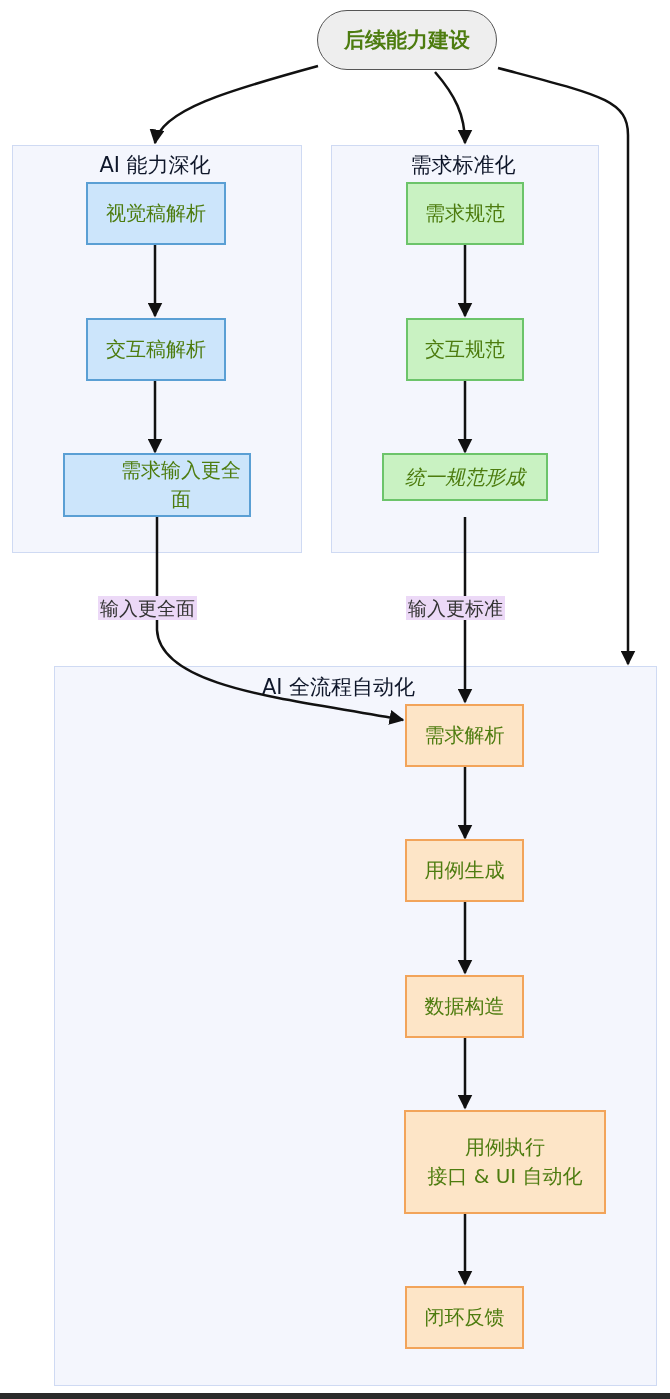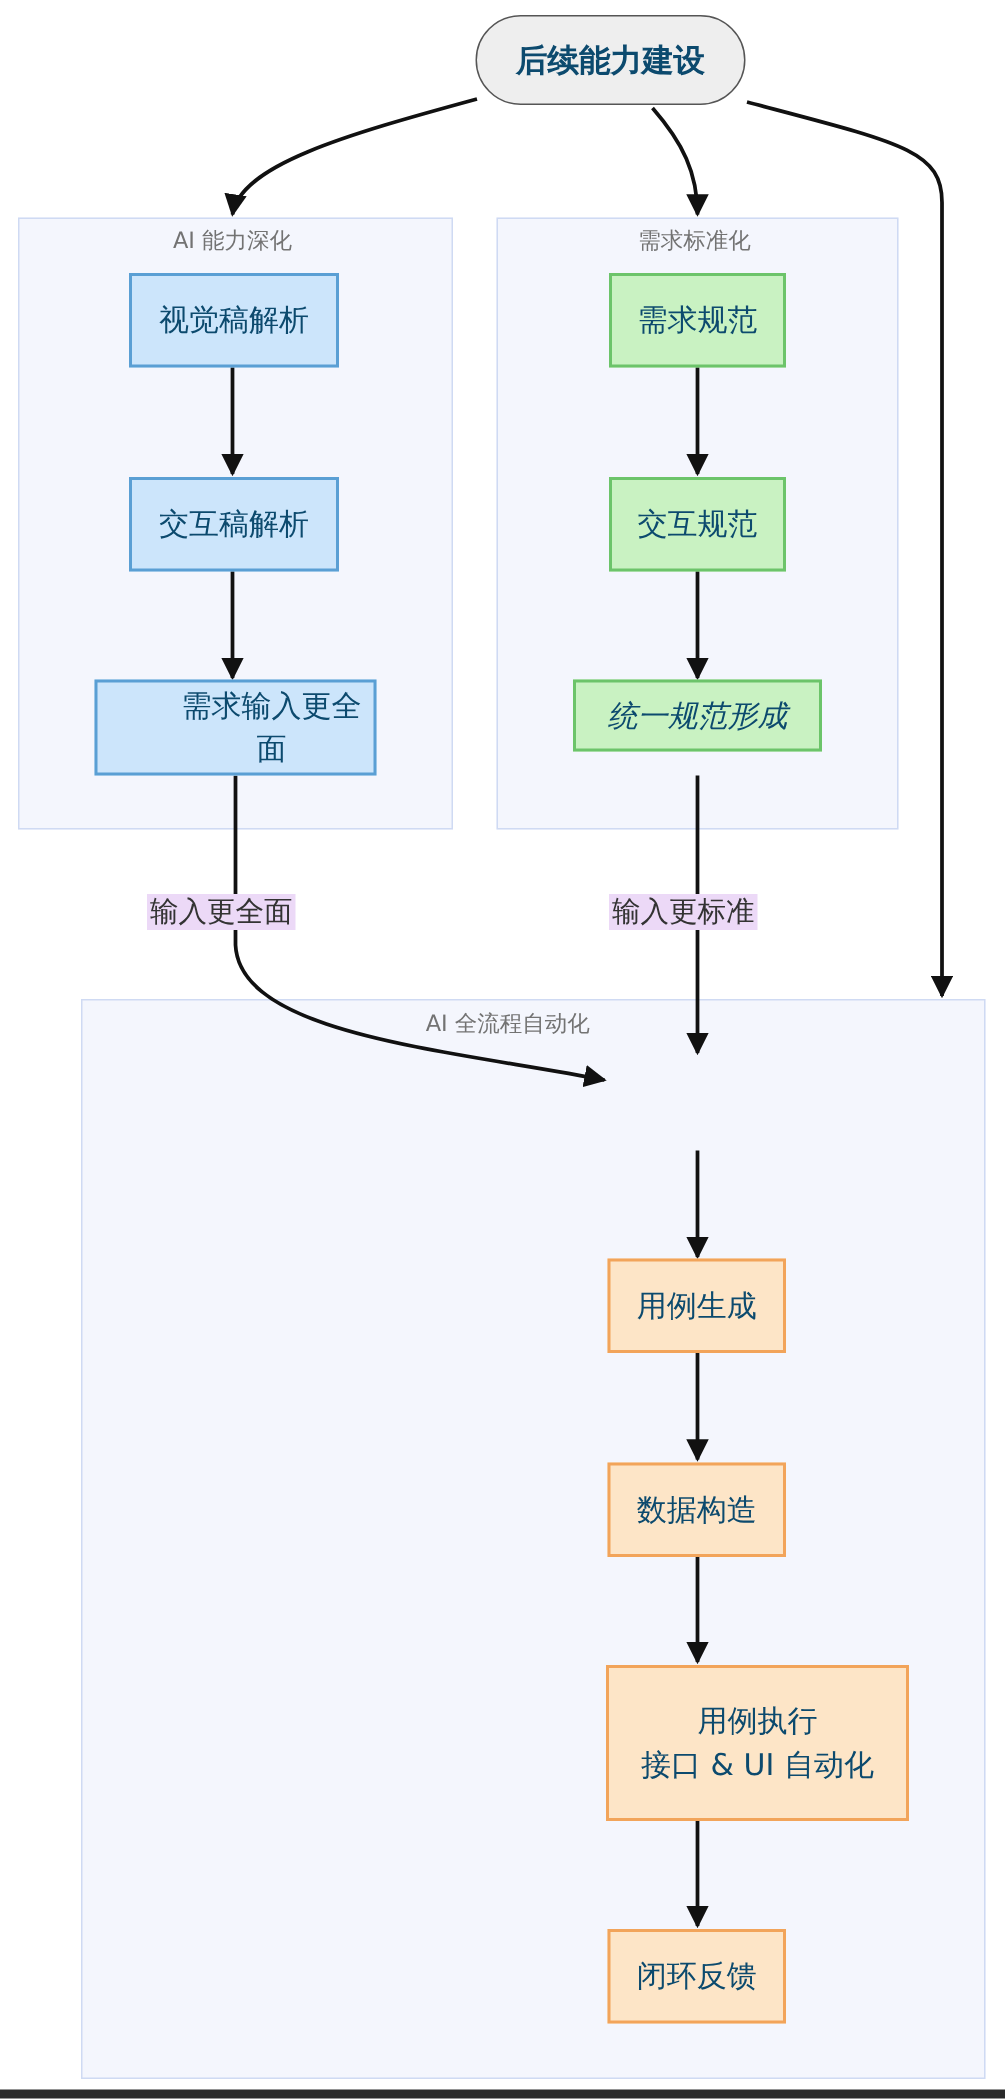--- a/index.html
+++ b/index.html
@@ -9,26 +9,26 @@
     font-family: "DejaVu Sans", "Liberation Sans", sans-serif;
     position: relative;
   }
   #canvas { position: absolute; left: 0; top: 0; width: 670px; height: 1399px; }
   .cluster {
     position: absolute; box-sizing: border-box;
     background: #f4f6fd; border: 1.5px solid #cfdaf3;
   }
   .cluster-title {
     position: absolute; left: 0; right: 4px; text-align: center;
-    font-size: 15px; color: #737373; white-space: nowrap;
+    font-size: 21px; color: #0f172a; white-space: nowrap;
   }
   .node {
     position: absolute; box-sizing: border-box;
     display: flex; align-items: center; justify-content: center;
-    text-align: center; font-size: 20px; color: #0c4a6e; line-height: 1.45;
+    text-align: center; font-size: 20px; color: #4d7c0f; line-height: 1.45;
     white-space: pre-line;
   }
   .node.blue   { background: #cce5fb; border: 2px solid #5a9fd4; }
   .node.green  { background: #c9f2c2; border: 2px solid #6cc46a; }
   .node.orange { background: #fde5c7; border: 2px solid #f2a45a; }
   .node.root {
     background: #eeeeee; border: 1.5px solid #555; border-radius: 30px;
     font-weight: bold; font-size: 21px;
   }
   .edge-label {
@@ -82,20 +82,21 @@
   <div class="node root" style="left:317px; top:10px; width:180px; height:60px;">后续能力建设</div>
 
   <div class="node blue" style="left:86px; top:182px; width:140px; height:63px;">视觉稿解析</div>
   <div class="node blue" style="left:86px; top:318px; width:140px; height:63px;">交互稿解析</div>
   <div class="node blue" style="left:63px; top:453px; width:188px; height:64px;padding-left:48px;">需求输入更全面</div>
 
   <div class="node green" style="left:406px; top:182px; width:118px; height:63px;">需求规范</div>
   <div class="node green" style="left:406px; top:318px; width:118px; height:63px;">交互规范</div>
   <div class="node green" style="left:382px; top:453px; width:166px; height:48px;font-style:italic;">统一规范形成</div>
 
+  <div class="node orange" style="left:405px; top:704px; width:119px; height:63px;">需求解析</div>
   <div class="node orange" style="left:405px; top:839px; width:119px; height:63px;">用例生成</div>
   <div class="node orange" style="left:405px; top:975px; width:119px; height:63px;">数据构造</div>
   <div class="node orange" style="left:364px; top:1110px; width:202px; height:104px;margin-left:40px;">用例执行
 接口 &amp; UI 自动化</div>
   <div class="node orange" style="left:405px; top:1286px; width:119px; height:63px;text-align:center;">闭环反馈</div>
 
   <div class="bottom-bar"></div>
 </div>
 
 </body></html>

